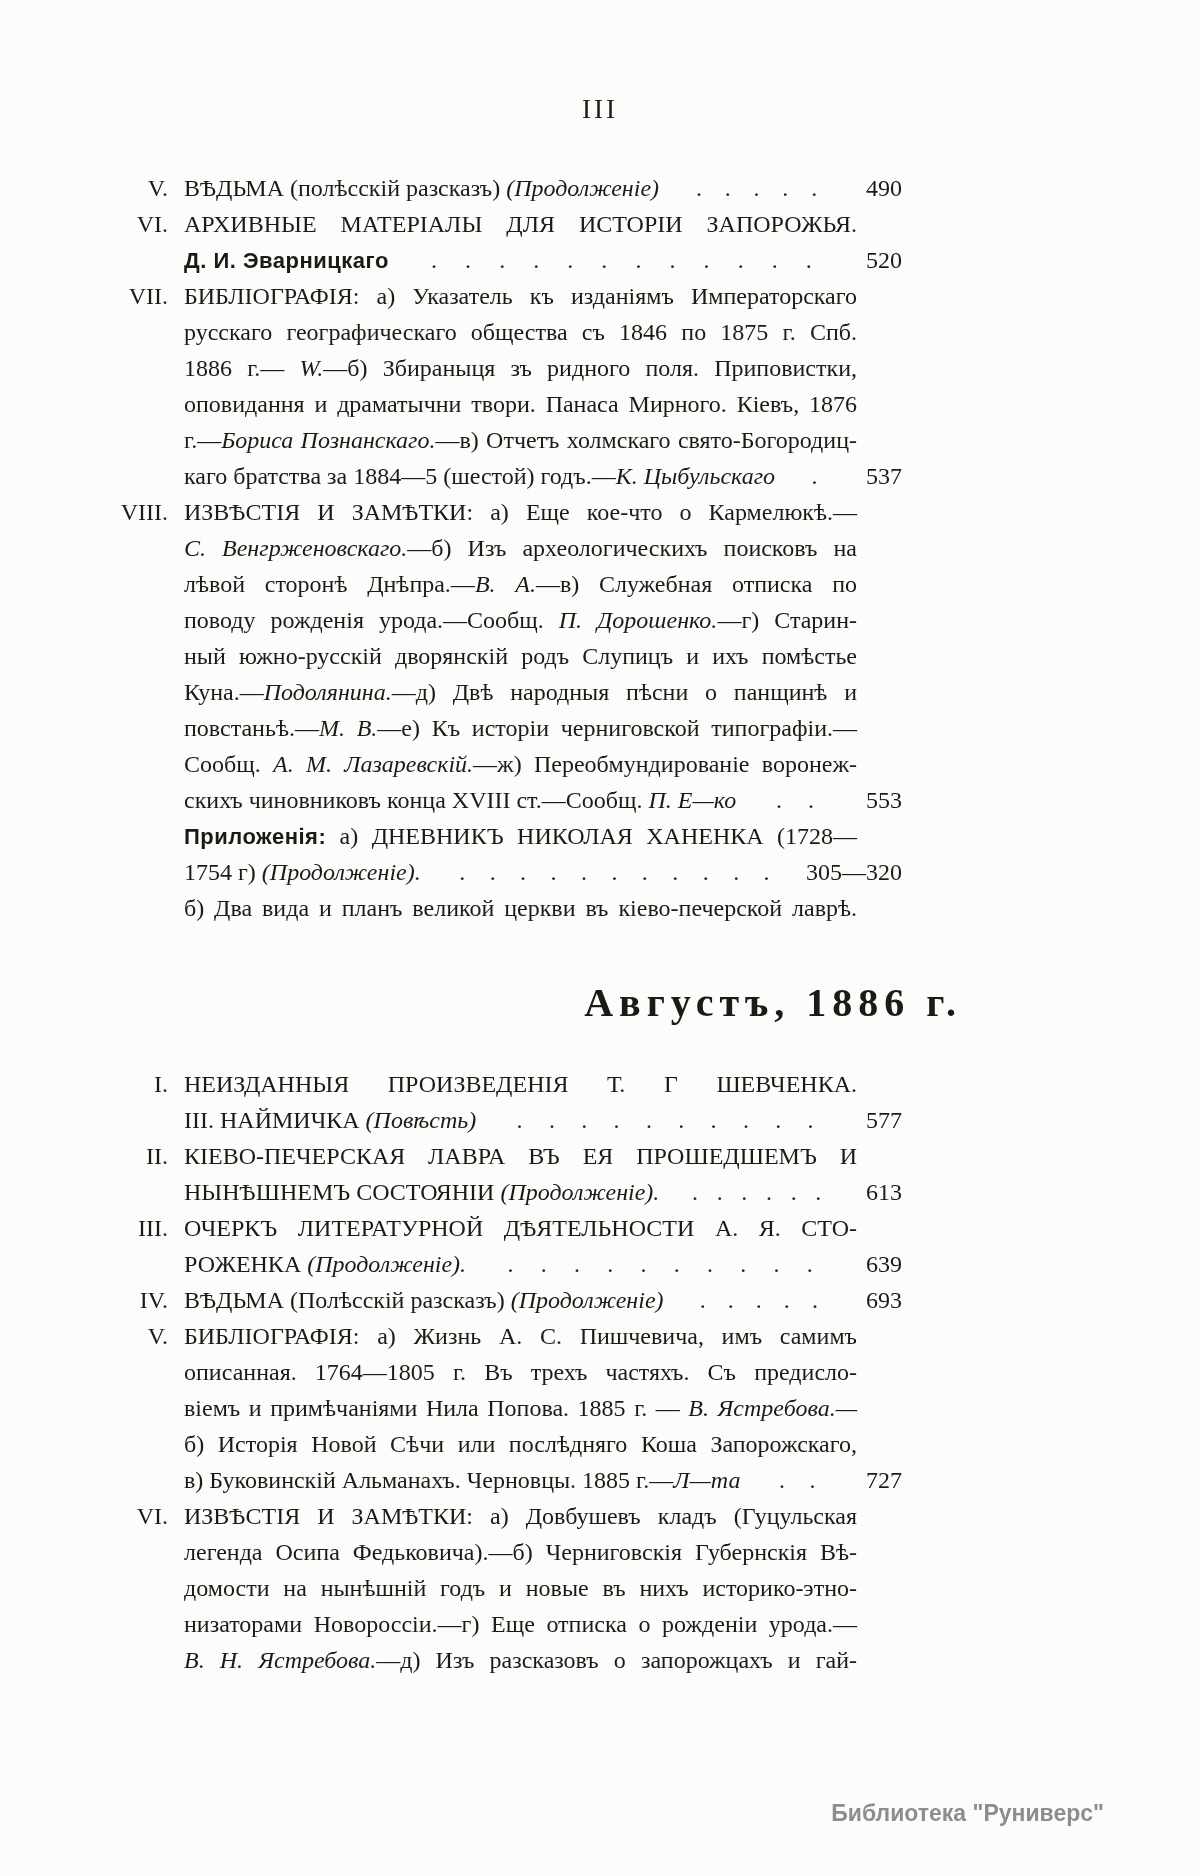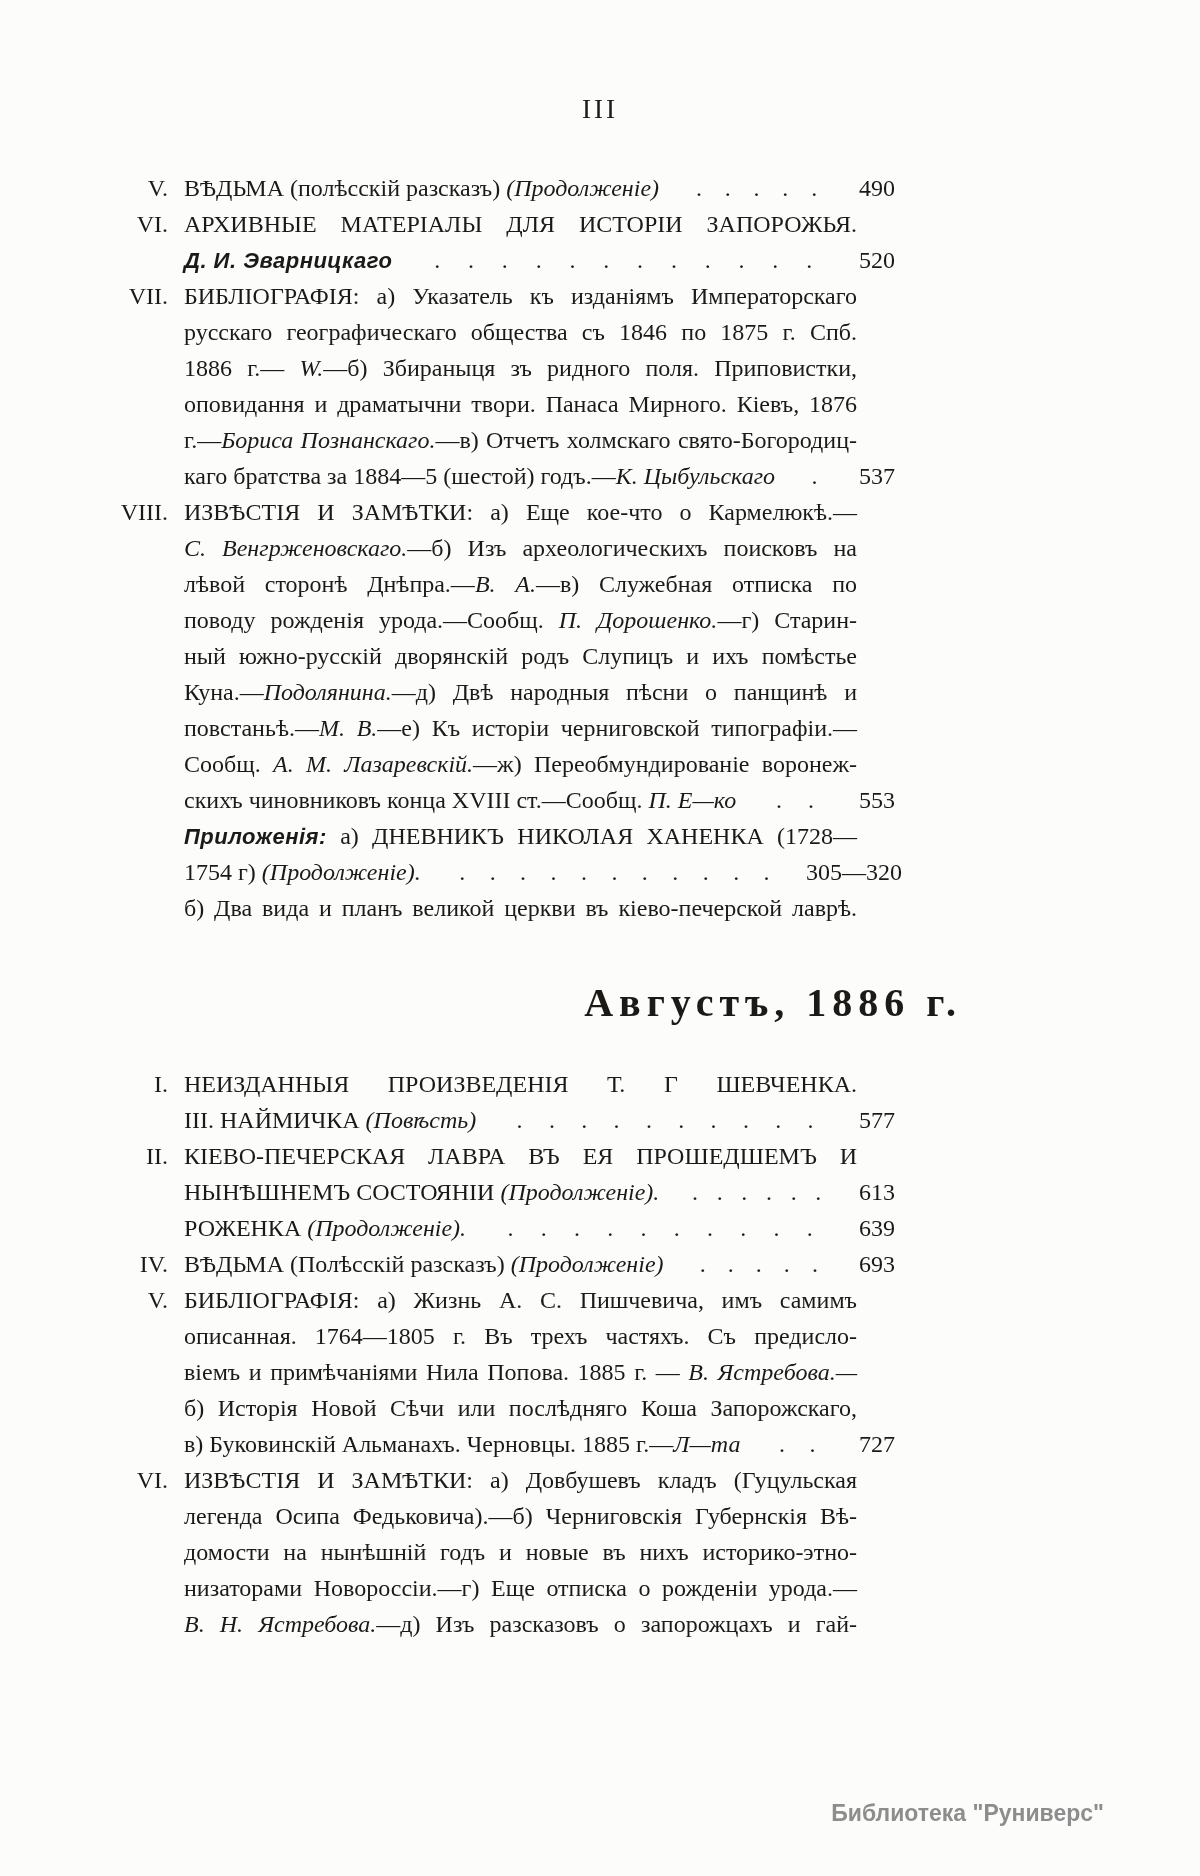--- a/index.html
+++ b/index.html
@@ -42,28 +42,27 @@
     text-align: justify;
     text-align-last: justify;
   }
   .dots {
     flex: 1 1 auto;
     display: flex; justify-content: space-evenly; align-items: baseline;
     padding: 0 12px 0 14px;
     overflow: hidden;
   }
   .dots span { display: inline-block; }
-  .pg { flex: 0 0 auto; min-width: 50px; text-align: center; }
+  .pg { flex: 0 0 auto; min-width: 50px; text-align: right; }
 
   .it { font-style: italic; }
   .bd {
     font-family: "Liberation Sans", sans-serif;
     font-weight: bold; font-size: 22px;
     letter-spacing: 0.5px;
-    font-style: italic;
   }
 
   .month-heading {
     position: absolute; top: 979px; left: 156px; width: 806px;
     margin: 0;
     text-align: right;
     font-size: 40px; font-weight: bold;
     letter-spacing: 6px;
   }
 
@@ -251,20 +250,24 @@
           <span>.</span>
           <span>.</span>
           <span>.</span>
           <span>.</span>
           <span>.</span>
           <span>.</span>
         </span>
         <span class="pg">613</span>
       </div>
       <div class="line">
+        <span class="num">III.</span>
+        <span class="text justify"><span>ОЧЕРКЪ ЛИТЕРАТУРНОЙ ДѢЯТЕЛЬНОСТИ А. Я. СТО-</span></span>
+      </div>
+      <div class="line">
         <span class="num"></span>
         <span class="text"><span>РОЖЕНКА </span><span class="it">(Продолженіе).</span></span>
         <span class="dots">
           <span>.</span>
           <span>.</span>
           <span>.</span>
           <span>.</span>
           <span>.</span>
           <span>.</span>
           <span>.</span>

